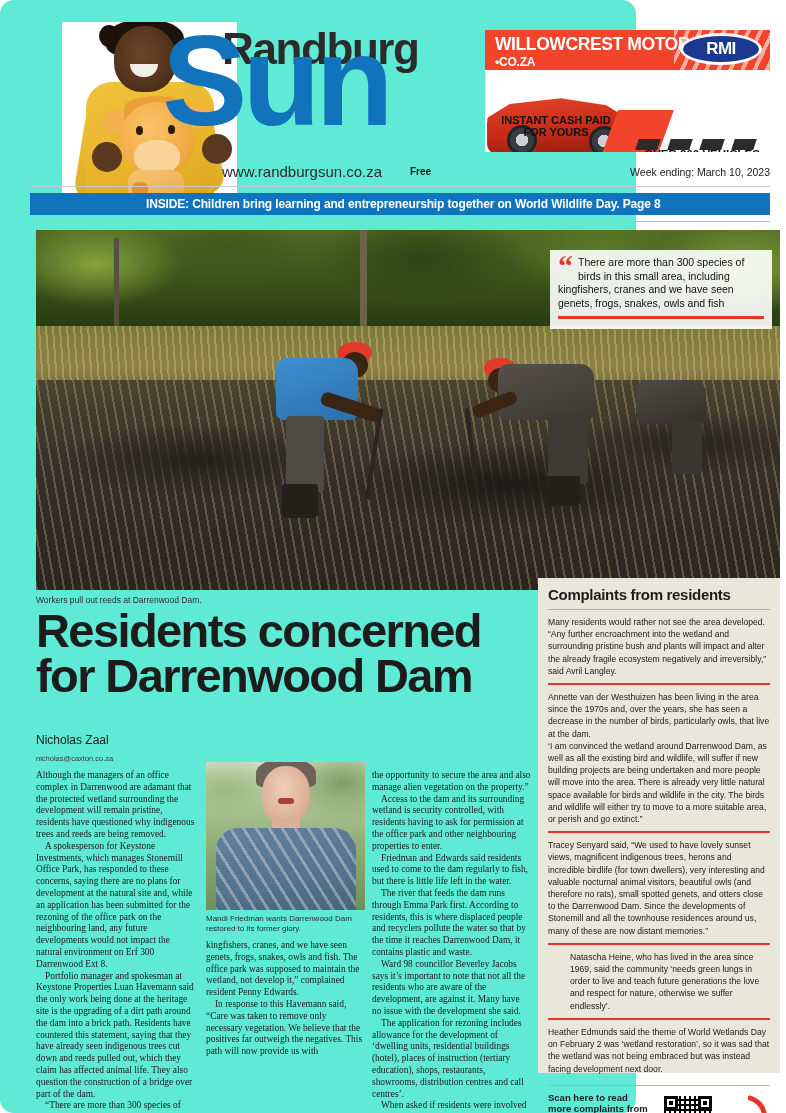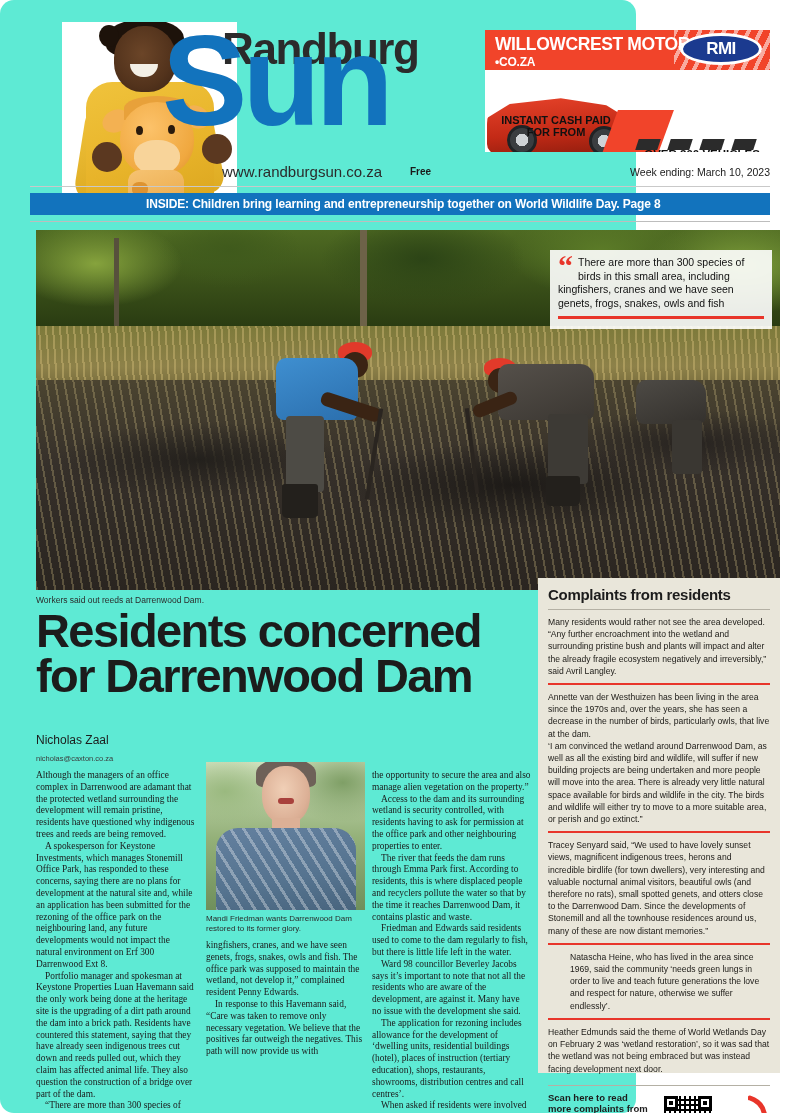--- a/index.html
+++ b/index.html
@@ -394,21 +394,21 @@
     <div class="ad-box">
       <div class="ad-top"></div>
       <div class="ad-title">WILLOWCREST MOTORS</div>
       <div class="ad-sub">•CO.ZA</div>
       <div class="rmi-logo">RMI</div>
 
       <div class="ad-bottom">
         <div class="ad-car"></div>
         <div class="ad-wheel w1"></div>
         <div class="ad-wheel w2"></div>
-        <div class="ad-cash">INSTANT CASH PAID FOR FROM</div>
+        <div class="ad-cash">INSTANT CASH PAID FOR YOURS</div>
         <div class="ad-slash"></div>
         <ul class="ad-bullets">
           <li>• OVER 200 VEHICLES AVAILABLE</li>
           <li>• FROM RUN AROUND TO LUXURY</li>
         </ul>
 
         <div class="ad-chev c1"></div>
         <div class="ad-chev c2"></div>
         <div class="ad-chev c3"></div>
         <div class="ad-chev c4"></div>
@@ -453,21 +453,21 @@
       <div class="w-legs" style="left:636px;top:190px;width:30px;height:54px;background:#3a3732;"></div>
     </div>
 
     <div class="pullquote" style="left:514px;top:20px;">
       <span class="pq-mark">“</span>
       <div class="pq-text">There are more than 300 species of birds in this small area, including kingfishers, cranes and we have seen genets, frogs, snakes, owls and fish</div>
       <div class="pq-rule"></div>
     </div>
   </div>
 
-  <div class="photo-caption">Workers said out reeds at Darrenwood Dam.</div>
+  <div class="photo-caption">Workers pull out reeds at Darrenwood Dam.</div>
 
   <h1 class="headline">Residents concerned for Darrenwood Dam</h1>
 
   <div class="byline">
     <div class="byline-name">Nicholas Zaal</div>
     <div class="byline-mail">nicholas@caxton.co.za</div>
   </div>
 
   <div class="body-col" id="col1">
     <p class="first">Although the managers of an office complex in Darrenwood are adamant that the protected wetland surrounding the development will remain pristine, residents have questioned why indigenous trees and reeds are being removed.</p>
@@ -487,22 +487,22 @@
   <div class="portrait-caption">Mandi Friedman wants Darrenwood Dam restored to its former glory.</div>
 
   <div class="body-col" id="col2">
     <p class="first">kingfishers, cranes, and we have seen genets, frogs, snakes, owls and fish. The office park was supposed to maintain the wetland, not develop it,” complained resident Penny Edwards.</p>
     <p>In response to this Havemann said, “Care was taken to remove only necessary vegetation. We believe that the positives far outweigh the negatives. This path will now provide us with</p>
   </div>
 
   <div class="body-col" id="col3">
     <p class="first">the opportunity to secure the area and also manage alien vegetation on the property.”</p>
     <p>Access to the dam and its surrounding wetland is security controlled, with residents having to ask for permission at the office park and other neighbouring properties to enter.</p>
+    <p>Friedman and Edwards said residents used to come to the dam regularly to fish, but there is little life left in the water.</p>
     <p>The river that feeds the dam runs through Emma Park first. According to residents, this is where displaced people and recyclers pollute the water so that by the time it reaches Darrenwood Dam, it contains plastic and waste.</p>
-    <p>Friedman and Edwards said residents used to come to the dam regularly to fish, but there is little life left in the water.</p>
     <p>Ward 98 councillor Beverley Jacobs says it’s important to note that not all the residents who are aware of the development, are against it. Many have no issue with the development she said.</p>
     <p>The application for rezoning includes allowance for the development of ‘dwelling units, residential buildings (hotel), places of instruction (tertiary education), shops, restaurants, showrooms, distribution centres and call centres’.</p>
     <p>When asked if residents were involved in an objection process, Havemann said, “The statutory process has always been followed and will continue to be followed.”</p>
 
   </div>
 
   <aside class="sidebar">
     <div class="sb-title">Complaints from residents</div>
     <div class="sb-title-rule"></div>
 

